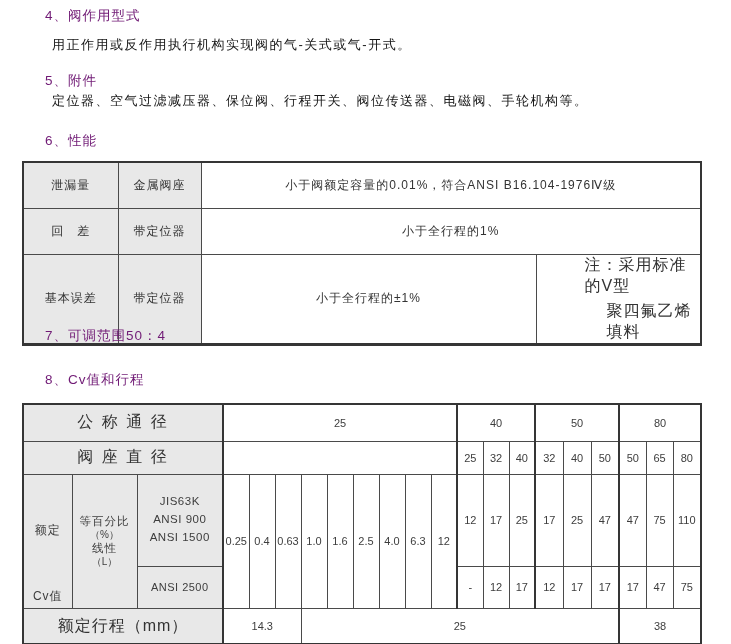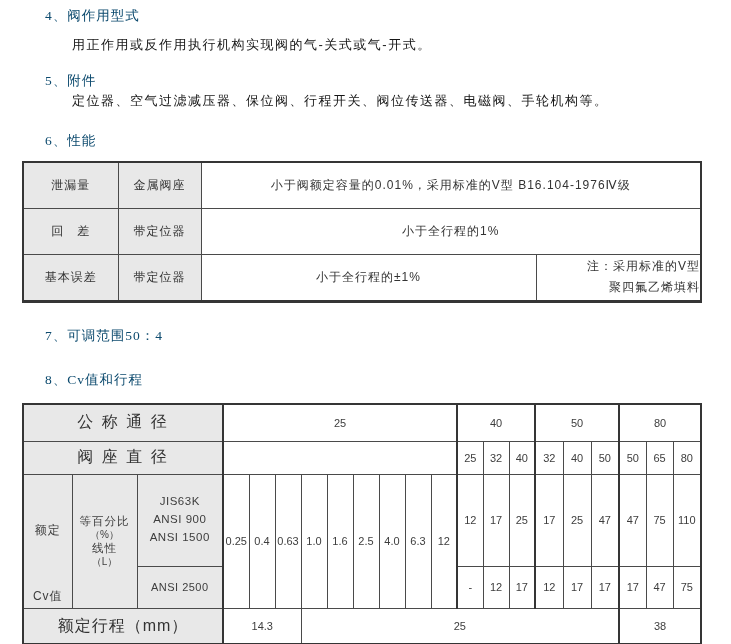--- a/index.html
+++ b/index.html
@@ -10,27 +10,26 @@
     width: 731px;
     height: 644px;
     background: #ffffff;
     overflow: hidden;
   }
   .heading {
     position: absolute;
     left: 45px;
     font-size: 13.5px;
     letter-spacing: 1px;
-    color: #0c4a6e;
+    color: #701a75;
     white-space: nowrap;
-    font-family: Liberation Serif, serif;
   }
   .body-text {
     position: absolute;
-    left: 72px;
+    left: 52px;
     font-size: 13px;
     letter-spacing: 1.5px;
     color: #161616;
     white-space: nowrap;
   }
   table {
     position: absolute;
     border-collapse: collapse;
     table-layout: fixed;
     border: 2px solid #353535;
@@ -39,21 +38,21 @@
     border: 1px solid #4a4a4a;
     text-align: center;
     vertical-align: middle;
     color: #333;
     overflow: hidden;
   }
   .grey { background: #e8e8e8; }
   
   #perf-table { left: 22px; top: 161px; width: 680px; border-bottom-width: 3px; }
   #perf-table td { font-size: 12px; letter-spacing: 1px; }
-  #perf-table .note-cell { text-align: right; font-size: 12px; letter-spacing: 1px; }
+  #perf-table .note-cell { text-align: left; font-size: 16px; letter-spacing: 1px; }
   .note-line1 { padding-left: 48px; }
   .note-line2 { padding-left: 70px; margin-top: 4px; }
   
   #cv-table { left: 22px; top: 403px; width: 680px; border-bottom-width: 3px; }
   #cv-table td { font-size: 11px; color: #3d3d3d; }
   #cv-table td.lbl { font-size: 16px; letter-spacing: 2px; color: #333; }
   .gb { border-left: 2px solid #353535; }
   .std-line { line-height: 1.55; font-size: 11.5px; letter-spacing: 0.5px; }
   .cv-lbl-line { line-height: 1.9; font-size: 12px; letter-spacing: 1px; margin-top: 44px; }
   .char-line { line-height: 1.25; font-size: 11.5px; letter-spacing: 1px; }
@@ -76,21 +75,21 @@
     <colgroup>
       <col style="width:95px">
         <col style="width:83px">
         <col style="width:335px">
         <col style="width:165px">
     </colgroup>
     <tbody>
         <tr style="height:46px">
       <td class="grey">泄漏量</td>
       <td class="grey">金属阀座</td>
-      <td colspan="2">小于阀额定容量的0.01%，采用标准的V型 B16.104-1976Ⅳ级</td>
+      <td colspan="2">小于阀额定容量的0.01%，符合ANSI B16.104-1976Ⅳ级</td>
     </tr>
     <tr style="height:46px">
       <td class="grey">回　差</td>
       <td class="grey">带定位器</td>
       <td colspan="2">小于全行程的1%</td>
     </tr>
     <tr style="height:47px">
       <td class="grey">基本误差</td>
       <td class="grey">带定位器</td>
       <td>小于全行程的±1%</td>

